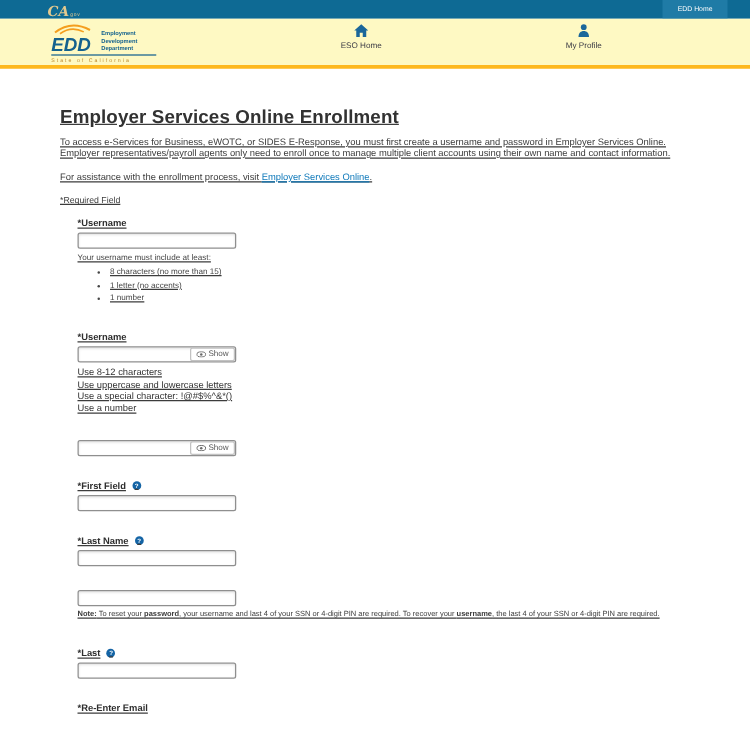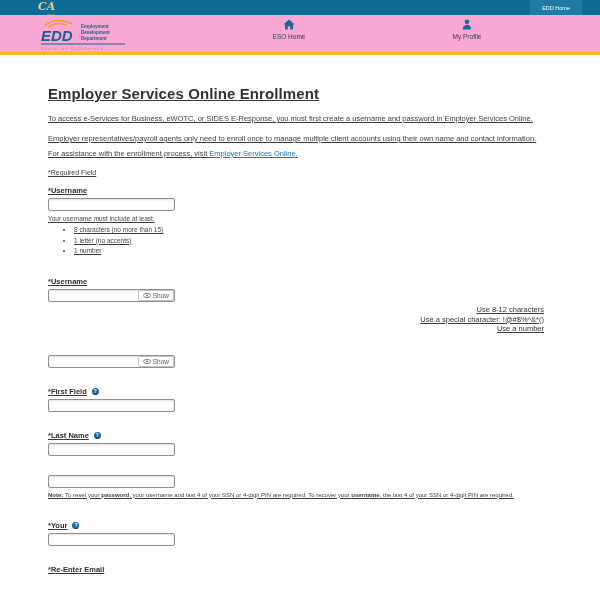--- a/index.html
+++ b/index.html
@@ -2,67 +2,67 @@
 <html><head>
 <meta charset="utf-8">
 <style>
   * { margin:0; padding:0; box-sizing:border-box; }
   html,body { width:600px; height:600px; overflow:hidden; background:#fff;
               font-family:"Liberation Sans", sans-serif; color:#3c3c3c; }
 
   
   .topbar { height:15px; background:#0e6a94; display:flex; align-items:stretch;
             justify-content:space-between; padding-left:38px; }
-  .ca-logo { display:flex; align-items:flex-end; color:#e3c98e; cursor:pointer; padding-top:1px;flex-direction:column;}
+  .ca-logo { display:flex; align-items:flex-end; color:#e3c98e; cursor:pointer; padding-top:1px;}
   .ca-logo .ca { font-family:"DejaVu Serif", serif; font-style:italic; font-weight:bold;
                  font-size:11px; line-height:11px; }
   .ca-logo .gov { font-size:4px; letter-spacing:0.5px; margin-left:1px; margin-bottom:1px; }
   .edd-home-btn { background:#1f7ba6; color:#fff; font-size:5.5px; border:none;
                   padding:0 12px; margin-right:18px; display:flex; align-items:center; cursor:pointer; }
 
   
-  .header { position:relative; height:37px; background:#f9a8d4; }
+  .header { position:relative; height:37px; background:#fef9c3; }
   .edd-logo { position:absolute; left:40px; top:3px; cursor:pointer; }
   .nav-item { position:absolute; top:4px; width:90px; display:flex; flex-direction:column;
               align-items:center; gap:3px; cursor:pointer; }
   .nav-item.center { left:244px; }
   .nav-item.right  { left:422px; }
   .nav-label { font-size:6.5px; color:#3a3a44; }
   .gold-rule { height:3px; background:#fdb81e; }
 
   
   .content { padding:30px 56px 0 48px;text-decoration:underline; }
   h1 { font-size:15px; font-weight:bold; color:#323232; letter-spacing:0.1px; }
-  .intro { font-size:7.5px; line-height:20px; color:#3c3c3c; margin-top:7px; max-width:506px; }
-  .assist { font-size:7.5px; }
+  .intro { font-size:7.5px; line-height:9px; color:#3c3c3c; margin-top:7px; max-width:506px; }
+  .assist { font-size:7.5px; margin-top:10px; }
   .assist a { color:#0f79ba; text-decoration:underline; cursor:pointer; }
   .required { font-size:7px; margin-top:11px; }
 
-  .form-group { margin-top:19px; }
+  .form-group { margin-top:19px;margin-left:14px; }
   .g-username { margin-top:10px; }
   .g-password { margin-top:23px; }
   .g-repassword { margin-top:21px; }
   .g-email { margin-top:23px; }
   .field-label { font-size:7.5px; font-weight:bold; color:#2e2e2e;
                  display:flex; align-items:center; gap:5px; }
   .help-icon { width:7px; height:7px; border-radius:50%; background:#1464a5; color:#fff;
                font-size:5px; font-weight:bold; display:inline-flex; align-items:center;
                justify-content:center; cursor:pointer; flex:0 0 auto; }
   .text-input { display:block; width:127px; height:13px; margin-top:3px; border:1px solid #8f8f8f;
                 border-radius:2px; background:#fff; box-shadow:inset 0 1px 2px rgba(0,0,0,.12);
                 font-size:7px; padding:0 3px; }
   .input-show { position:relative; width:127px; margin-top:3px; }
   .input-show .text-input { width:100%; margin-top:0; }
   .show-btn { position:absolute; right:1px; top:1px; height:11px; display:flex; align-items:center;
               gap:2px; border:1px solid #c2c2c2; border-radius:2px; background:#fff; color:#5a5a5a;
               font-size:6.5px; padding:0 4px; cursor:pointer; }
   .u-req-intro { font-size:6.5px; color:#454545; margin-top:4px; }
   .u-req-list { list-style:disc; margin:4px 0 0 26px; }
   .u-req-list li { font-size:6.5px; color:#454545; margin-bottom:3.5px; }
-  .pw-hints { margin-top:3px;text-align:right; }
+  .pw-hints { margin-top:3px; }
   .pw-hints div { font-size:7.5px; line-height:9.5px; color:#333; }
   .ssn-note { font-size:6px; color:#3c3c3c; margin-top:4px; white-space:nowrap; }
   .ssn-note b { font-weight:bold; }
 </style>
 </head>
 <body>
 
 <div class="topbar">
   <div class="ca-logo">
     <span class="ca">CA</span>
@@ -132,20 +132,21 @@
       <button class="show-btn">
         <svg width="8" height="5" viewBox="0 0 8 5">
           <ellipse cx="4" cy="2.5" rx="3.5" ry="2.1" fill="none" stroke="#6a6a6a" stroke-width="0.8"></ellipse>
           <circle cx="4" cy="2.5" r="1" fill="#6a6a6a"></circle>
         </svg>
         <span>Show</span>
       </button>
     </div>
     <div class="pw-hints">
       <div>Use 8-12 characters</div>
+      <div>Use uppercase and lowercase letters</div>
       <div>Use a special character: !@#$%^&amp;*()</div>
       <div>Use a number</div>
     </div>
   </div>
 
   <div class="form-group g-repassword">
     <div class="input-show">
       <input class="text-input" type="password" value="" style="">
       <button class="show-btn">
         <svg width="8" height="5" viewBox="0 0 8 5">
@@ -173,21 +174,21 @@
     <input class="text-input" type="text" value="" style="">
   </div>
 
   <div class="form-group">
     <input class="text-input" type="text" value="" style="">
     <div class="ssn-note"><b>Note:</b><span> To reset your </span><b>password</b><span>, your username and last 4 of your SSN or 4-digit PIN are required. To recover your </span><b>username</b><span>, the last 4 of your SSN or 4-digit PIN are required.</span></div>
   </div>
 
   <div class="form-group g-email">
     <label class="field-label">
-        <span>*Your</span>
+        <span>*Last</span>
         <span class="help-icon">?</span>
       </label>
     <input class="text-input" type="text" value="" style="">
   </div>
 
   <div class="form-group">
     <label class="field-label">*Re-Enter Email</label>
 
   </div>
 

